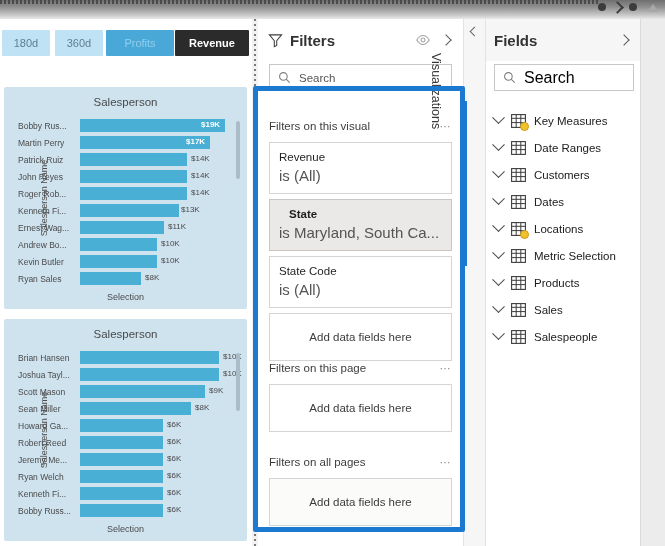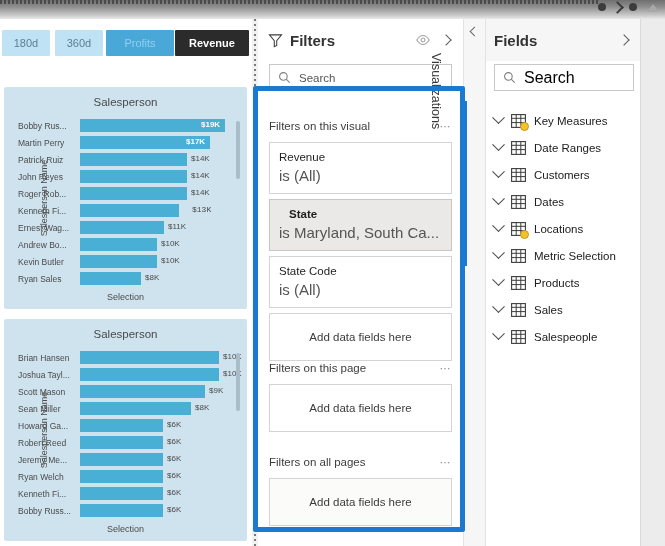--- a/index.html
+++ b/index.html
@@ -287,21 +287,21 @@
             <div class="blabel">Roger Rob...</div>
             <div class="btrack">
               <div class="bfill" style="width: 107px;"></div>
               <div class="bval" style="left: 111px;">$14K</div>
             </div>
           </div>
           <div class="brow">
             <div class="blabel">Kenneth Fi...</div>
             <div class="btrack">
               <div class="bfill" style="width: 99px;"></div>
-              <div class="bval" style="left: 112px; font-family: Liberation Mono, monospace;">$13K</div>
+              <div class="bval" style="left: 101px;">$13K</div>
             </div>
           </div>
           <div class="brow">
             <div class="blabel">Ernest Wag...</div>
             <div class="btrack">
               <div class="bfill" style="width: 84px;"></div>
               <div class="bval" style="left: 88px;">$11K</div>
             </div>
           </div>
           <div class="brow">

